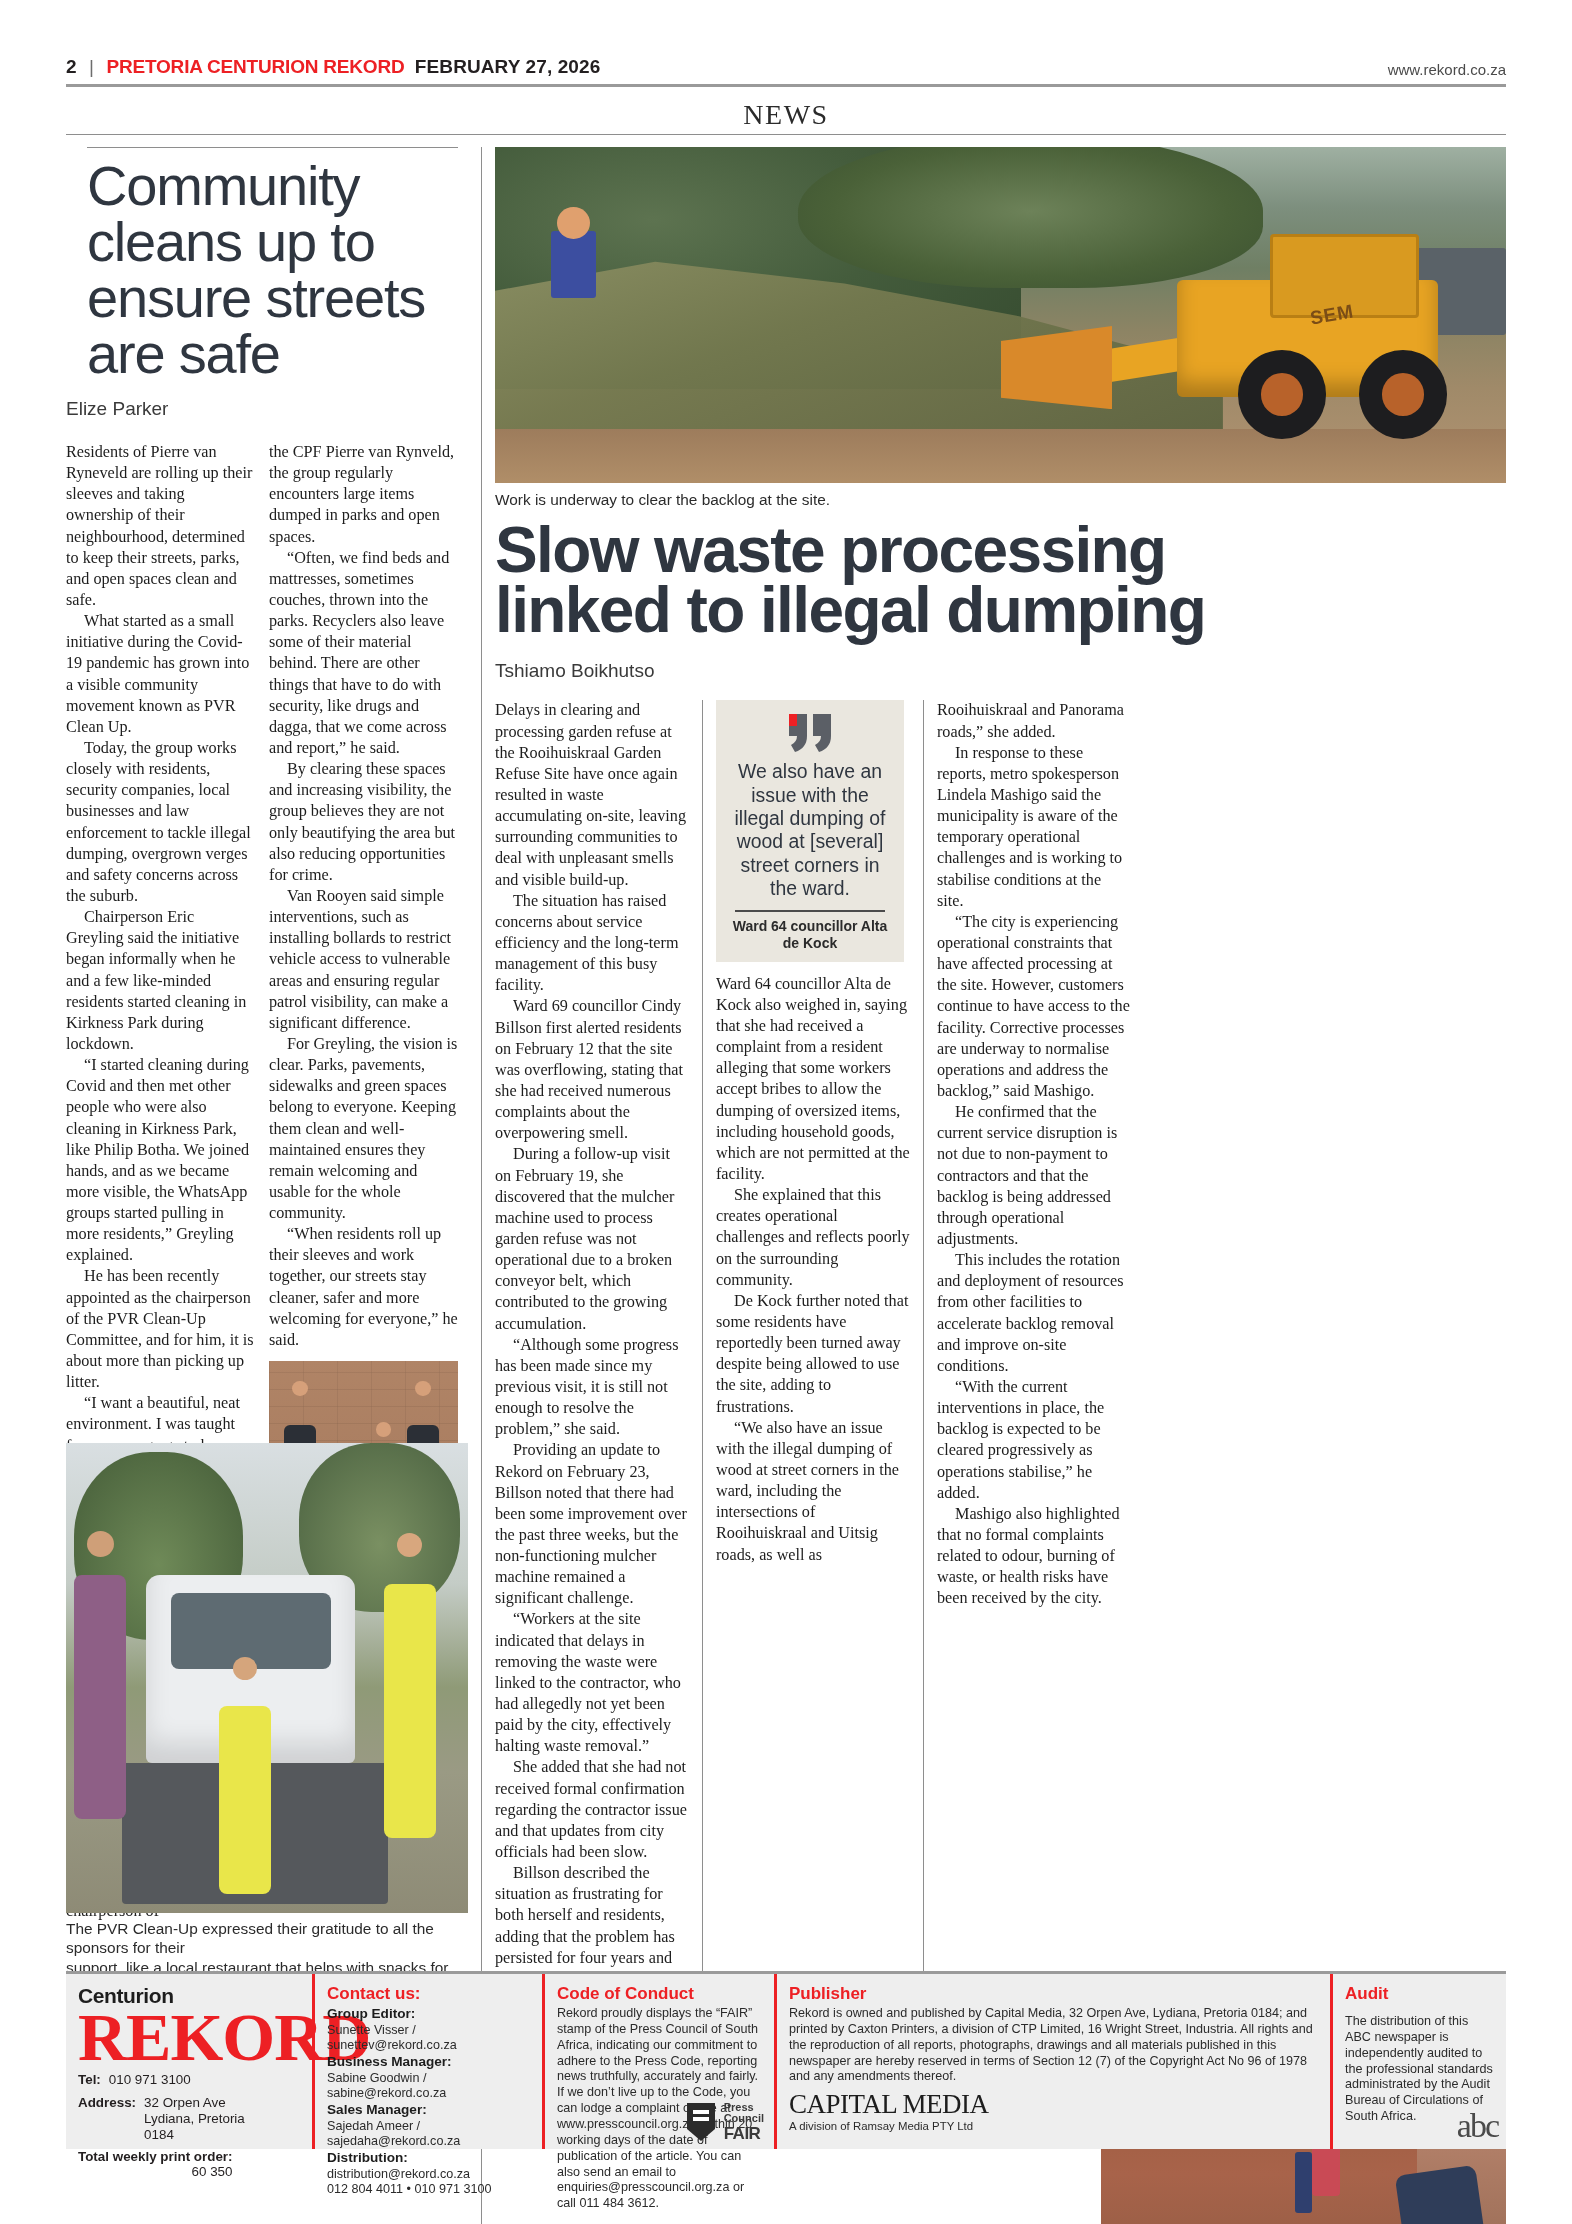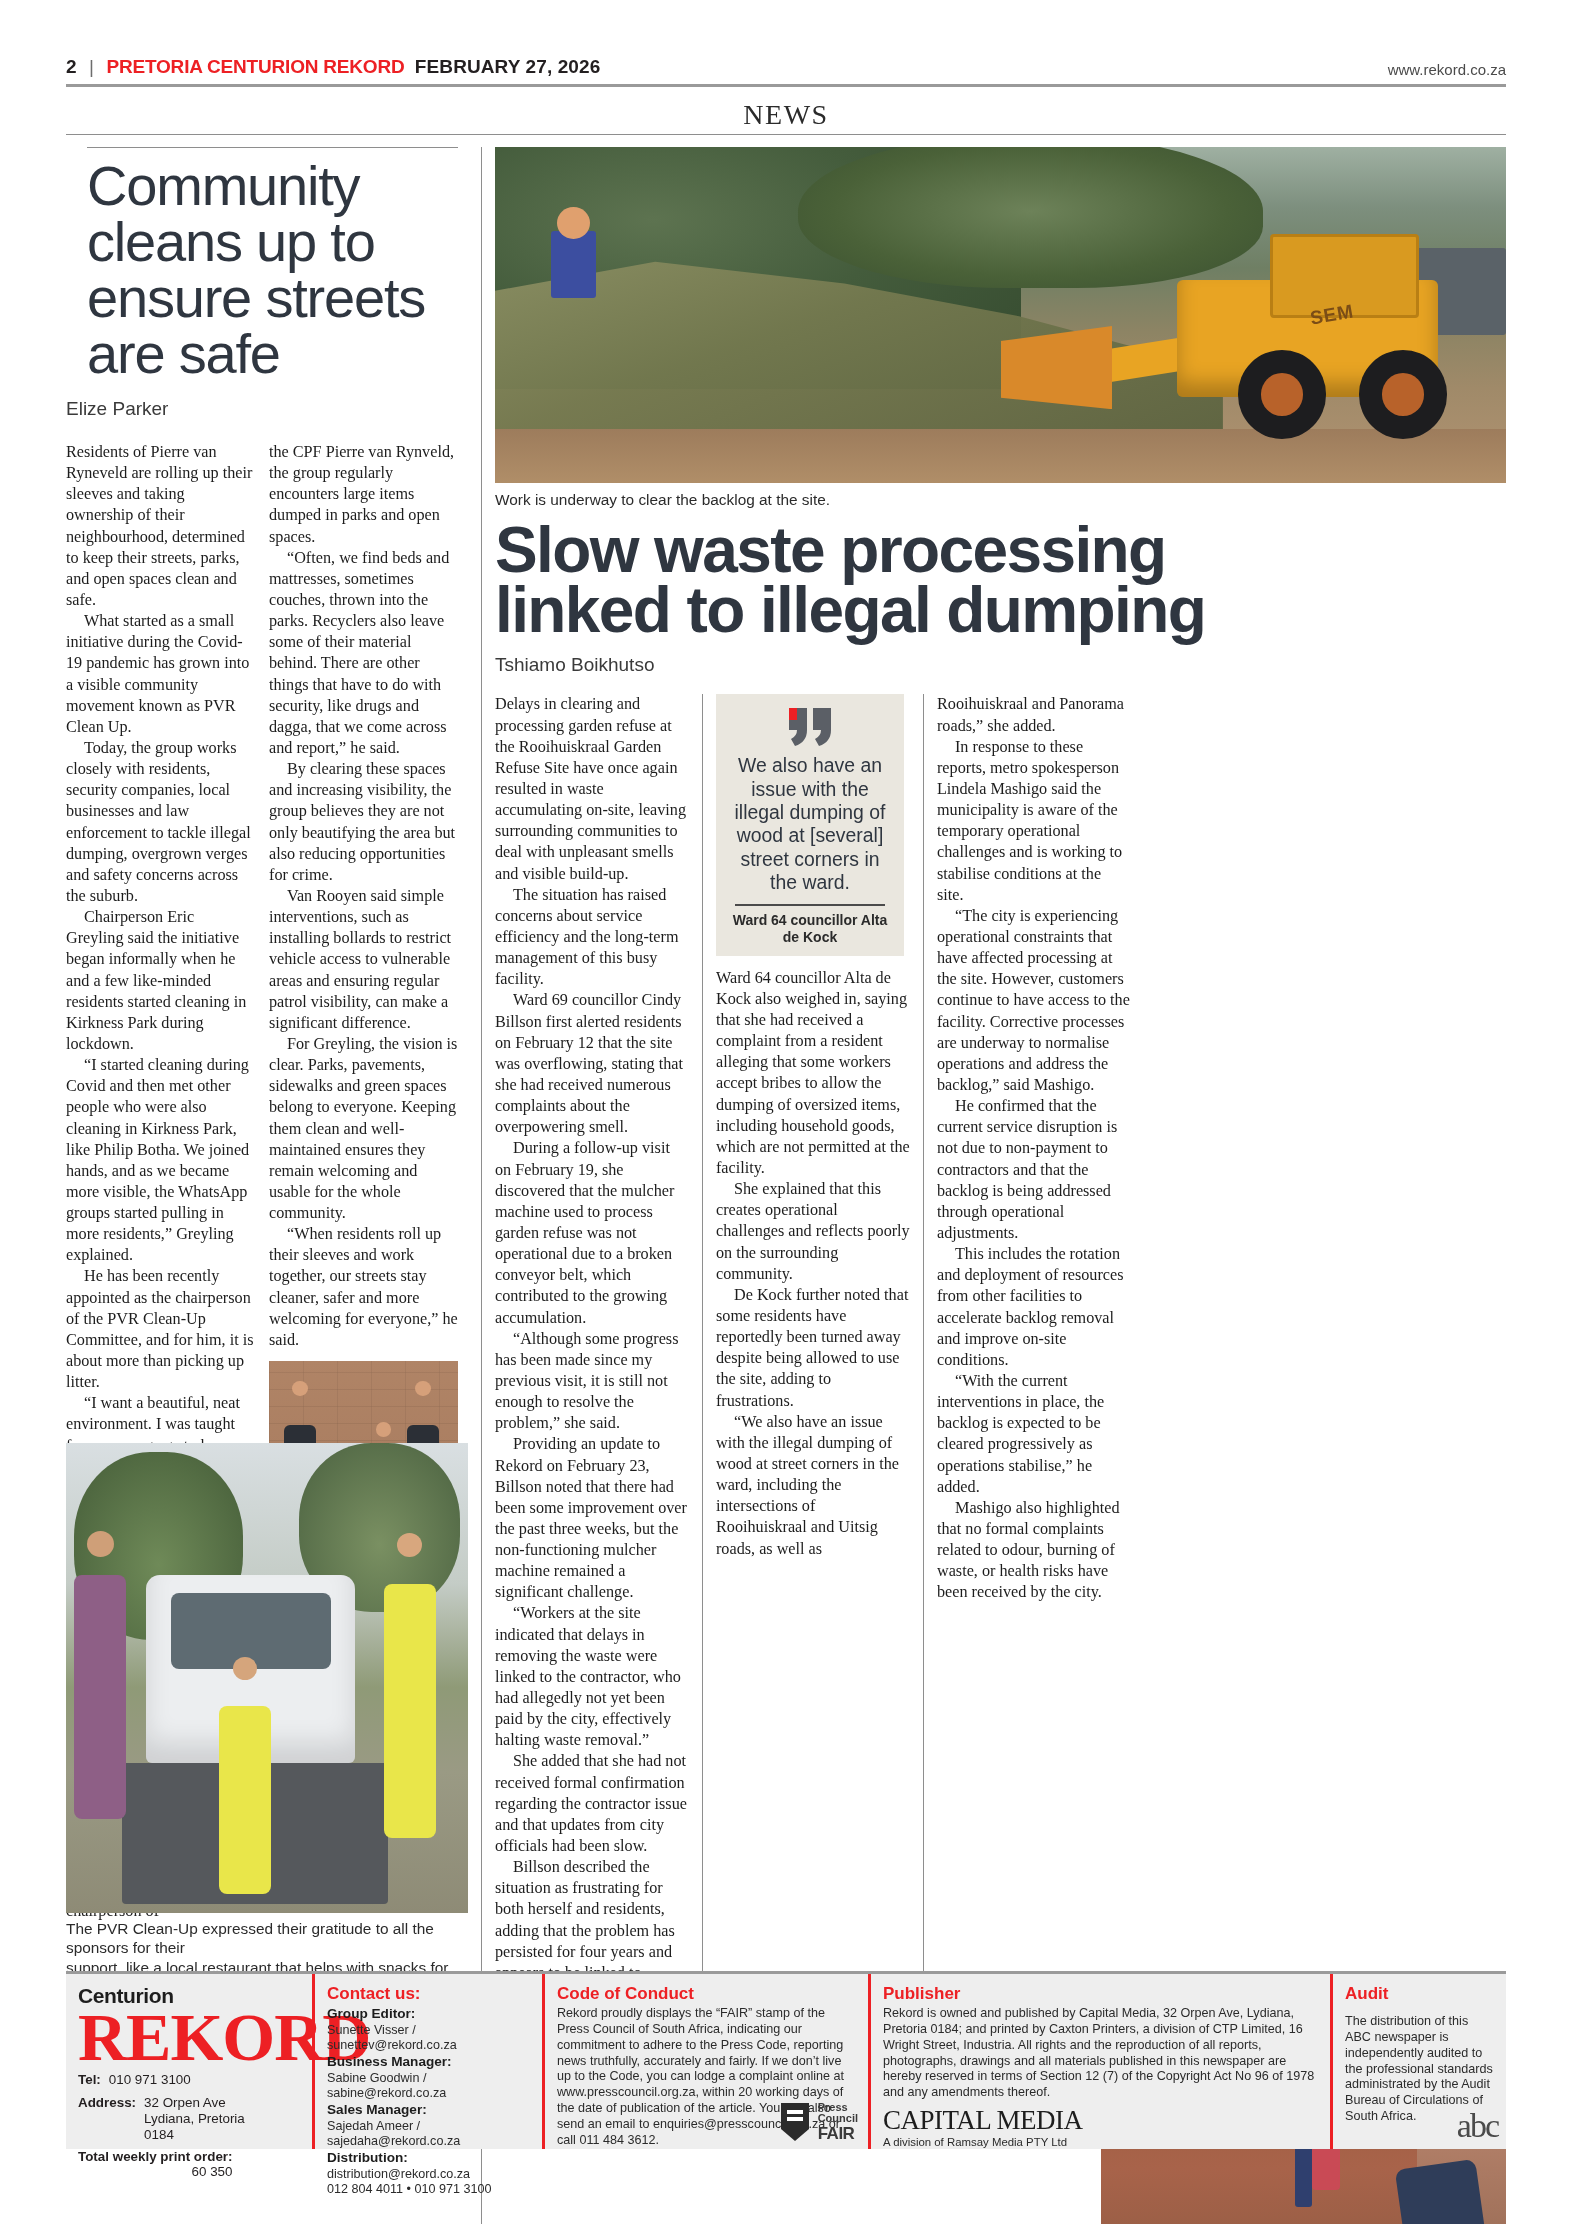--- a/index.html
+++ b/index.html
@@ -233,21 +233,21 @@
           <div class="m-lbl">SEM</div>
         </div>
       </div>
       <div class="cap" style="margin-top:7px">Work is underway to clear the backlog at the site.</div>
 
       <div style="margin-top:12px">
         <div class="a2-head">Slow waste processing</div>
         <div class="a2-head">linked to illegal dumping</div>
       </div>
 
-      <div class="byline" style="margin:14px 0 16px">Tshiamo Boikhutso</div>
+      <div class="byline" style="margin:20px 0 16px">Tshiamo Boikhutso</div>
 
       <div class="a2-cols">
 
         <div class="a2-col body-col">
           <p class="first">Delays in clearing and processing garden refuse at the Rooihuiskraal Garden Refuse Site have once again resulted in waste accumulating on-site, leaving surrounding communities to deal with unpleasant smells and visible build-up.</p>
           <p>The situation has raised concerns about service efficiency and the long-term management of this busy facility.</p>
           <p>Ward 69 councillor Cindy Billson first alerted residents on February 12 that the site was overflowing, stating that she had received numerous complaints about the overpowering smell.</p>
           <p>During a follow-up visit on February 19, she discovered that the mulcher machine used to process garden refuse was not operational due to a broken conveyor belt, which contributed to the growing accumulation.</p>
           <p>“Although some progress has been made since my previous visit, it is still not enough to resolve the problem,” she said.</p>
           <p>Providing an update to Rekord on February 23, Billson noted that there had been some improvement over the past three weeks, but the non-functioning mulcher machine remained a significant challenge.</p>
@@ -367,21 +367,21 @@
         <div class="f-lbl">Sales Manager:</div>
         <div class="f-val">Sajedah Ameer / sajedaha@rekord.co.za</div>
       </div>
       <div>
         <div class="f-lbl">Distribution:</div>
         <div class="f-val" style="white-space:pre-line">distribution@rekord.co.za
 012 804 4011 • 010 971 3100</div>
       </div>
     </div>
 
-    <div class="fcol" style="width:326px">
+    <div class="fcol" style="width:232px">
       <div class="f-title">Code of Conduct</div>
       <div class="f-body">Rekord proudly displays the “FAIR” stamp of the Press Council of South Africa, indicating our commitment to adhere to the Press Code, reporting news truthfully, accurately and fairly. If we don’t live up to the Code, you can lodge a complaint online at www.presscouncil.org.za, within 20 working days of the date of publication of the article. You can also send an email to enquiries@presscouncil.org.za or call 011 484 3612.</div>
       <div class="fair" style="position:absolute; right:10px; bottom:6px">
         <svg width="34" height="42" viewBox="0 0 34 42" aria-hidden="true">
           <path d="M3 2 h28 v26 l-14 12 -14 -12 z" fill="#2b2b2b"></path>
           <path d="M9 9 h16 v4 h-16 z M9 16 h16 v4 h-16 z" fill="#ffffff"></path>
         </svg>
         <div>
           <div class="fairtxt">Press</div>
           <div class="fairtxt">Council</div>

